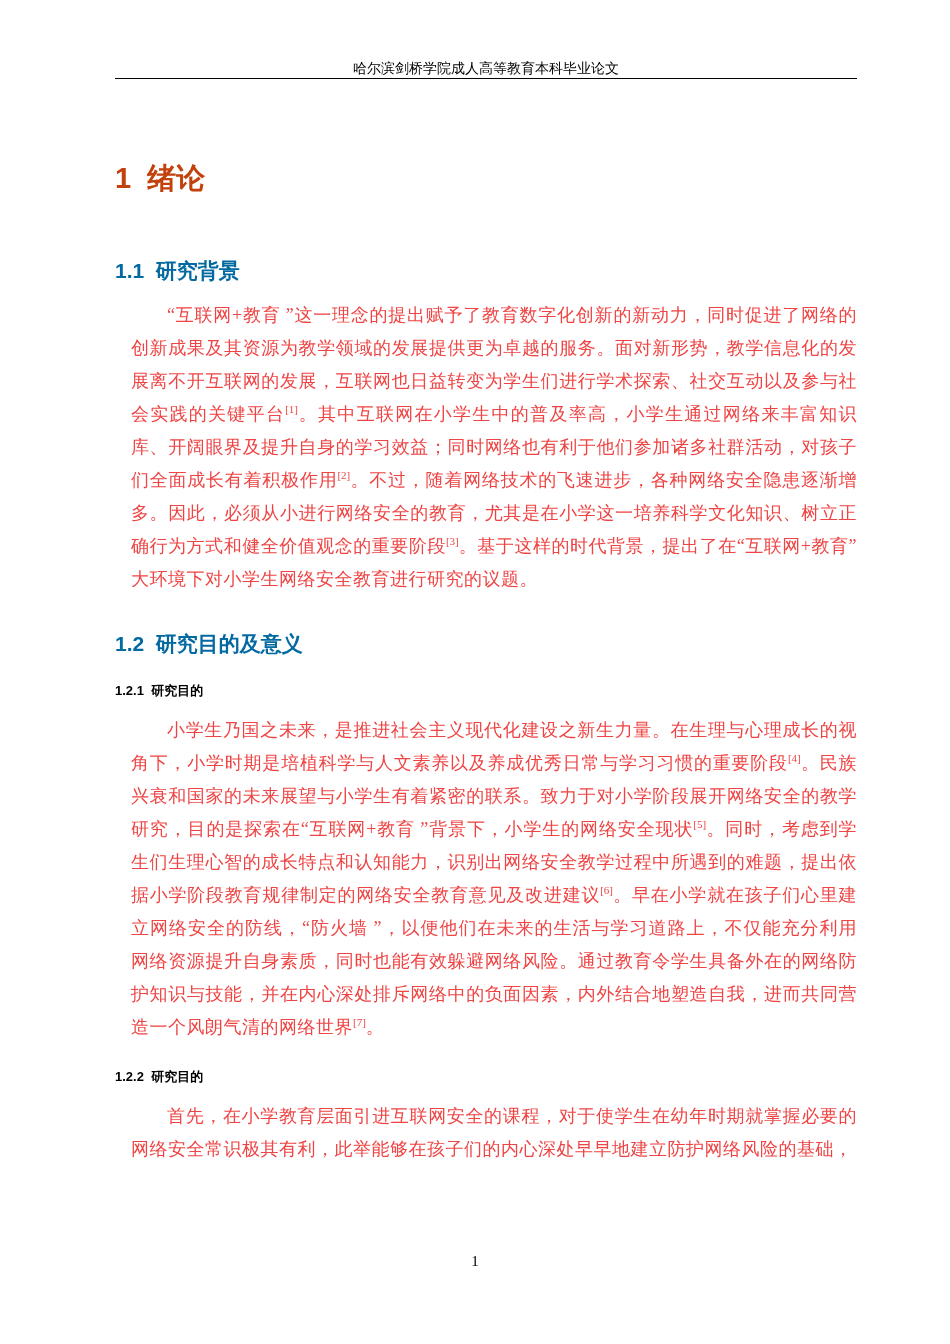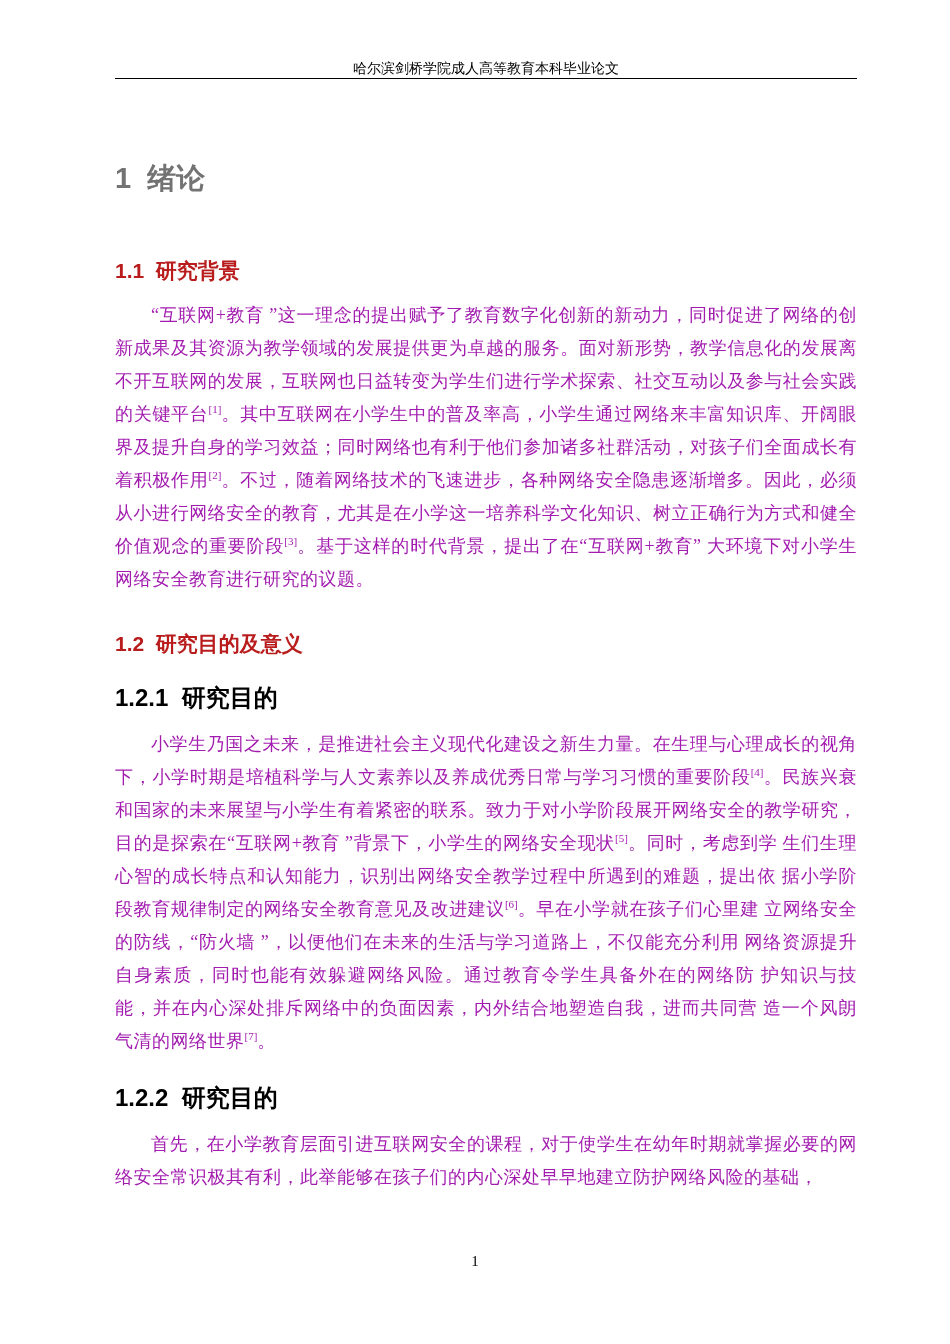--- a/index.html
+++ b/index.html
@@ -24,47 +24,47 @@
     line-height: 18px;
     border-bottom: 1px solid #000000;
     color: #000000;
   }
   .chapter-title {
     font-family: "Liberation Sans", "DejaVu Sans", sans-serif;
     font-size: 29px;
     font-weight: bold;
     margin: 80px 0 0 0;
     white-space: pre-wrap;
-    color: #737373;
+    color: #c2410c;
   }
   .h2 {
     font-family: "Liberation Sans", "DejaVu Sans", sans-serif;
     font-size: 21px;
     font-weight: bold;
     margin: 58px 0 0 0;
     white-space: pre-wrap;
-    color: #b91c1c;
+    color: #0369a1;
   }
   .h2.tight { margin-top: 34px; }
   .h3 {
     font-family: "Liberation Sans", "DejaVu Sans", sans-serif;
-    font-size: 24px;
+    font-size: 13px;
     font-weight: bold;
     margin: 24px 0 0 0;
     white-space: pre-wrap;
     color: #000000;
   }
   .body-para {
     font-size: 18px;
     line-height: 33px;
     letter-spacing: 0.5px;
     text-align: justify;
     text-indent: 2em;
-    margin: 14px 0 0 0;
-    color: #a21caf;
+    margin: 14px 0 0 16px;
+    color: #ef4444;
   }
   .body-para sup {
     font-size: 11px;
     line-height: 0;
     letter-spacing: 0;
   }
   .page-footer {
     position: absolute;
     left: 0;
     right: 0;

